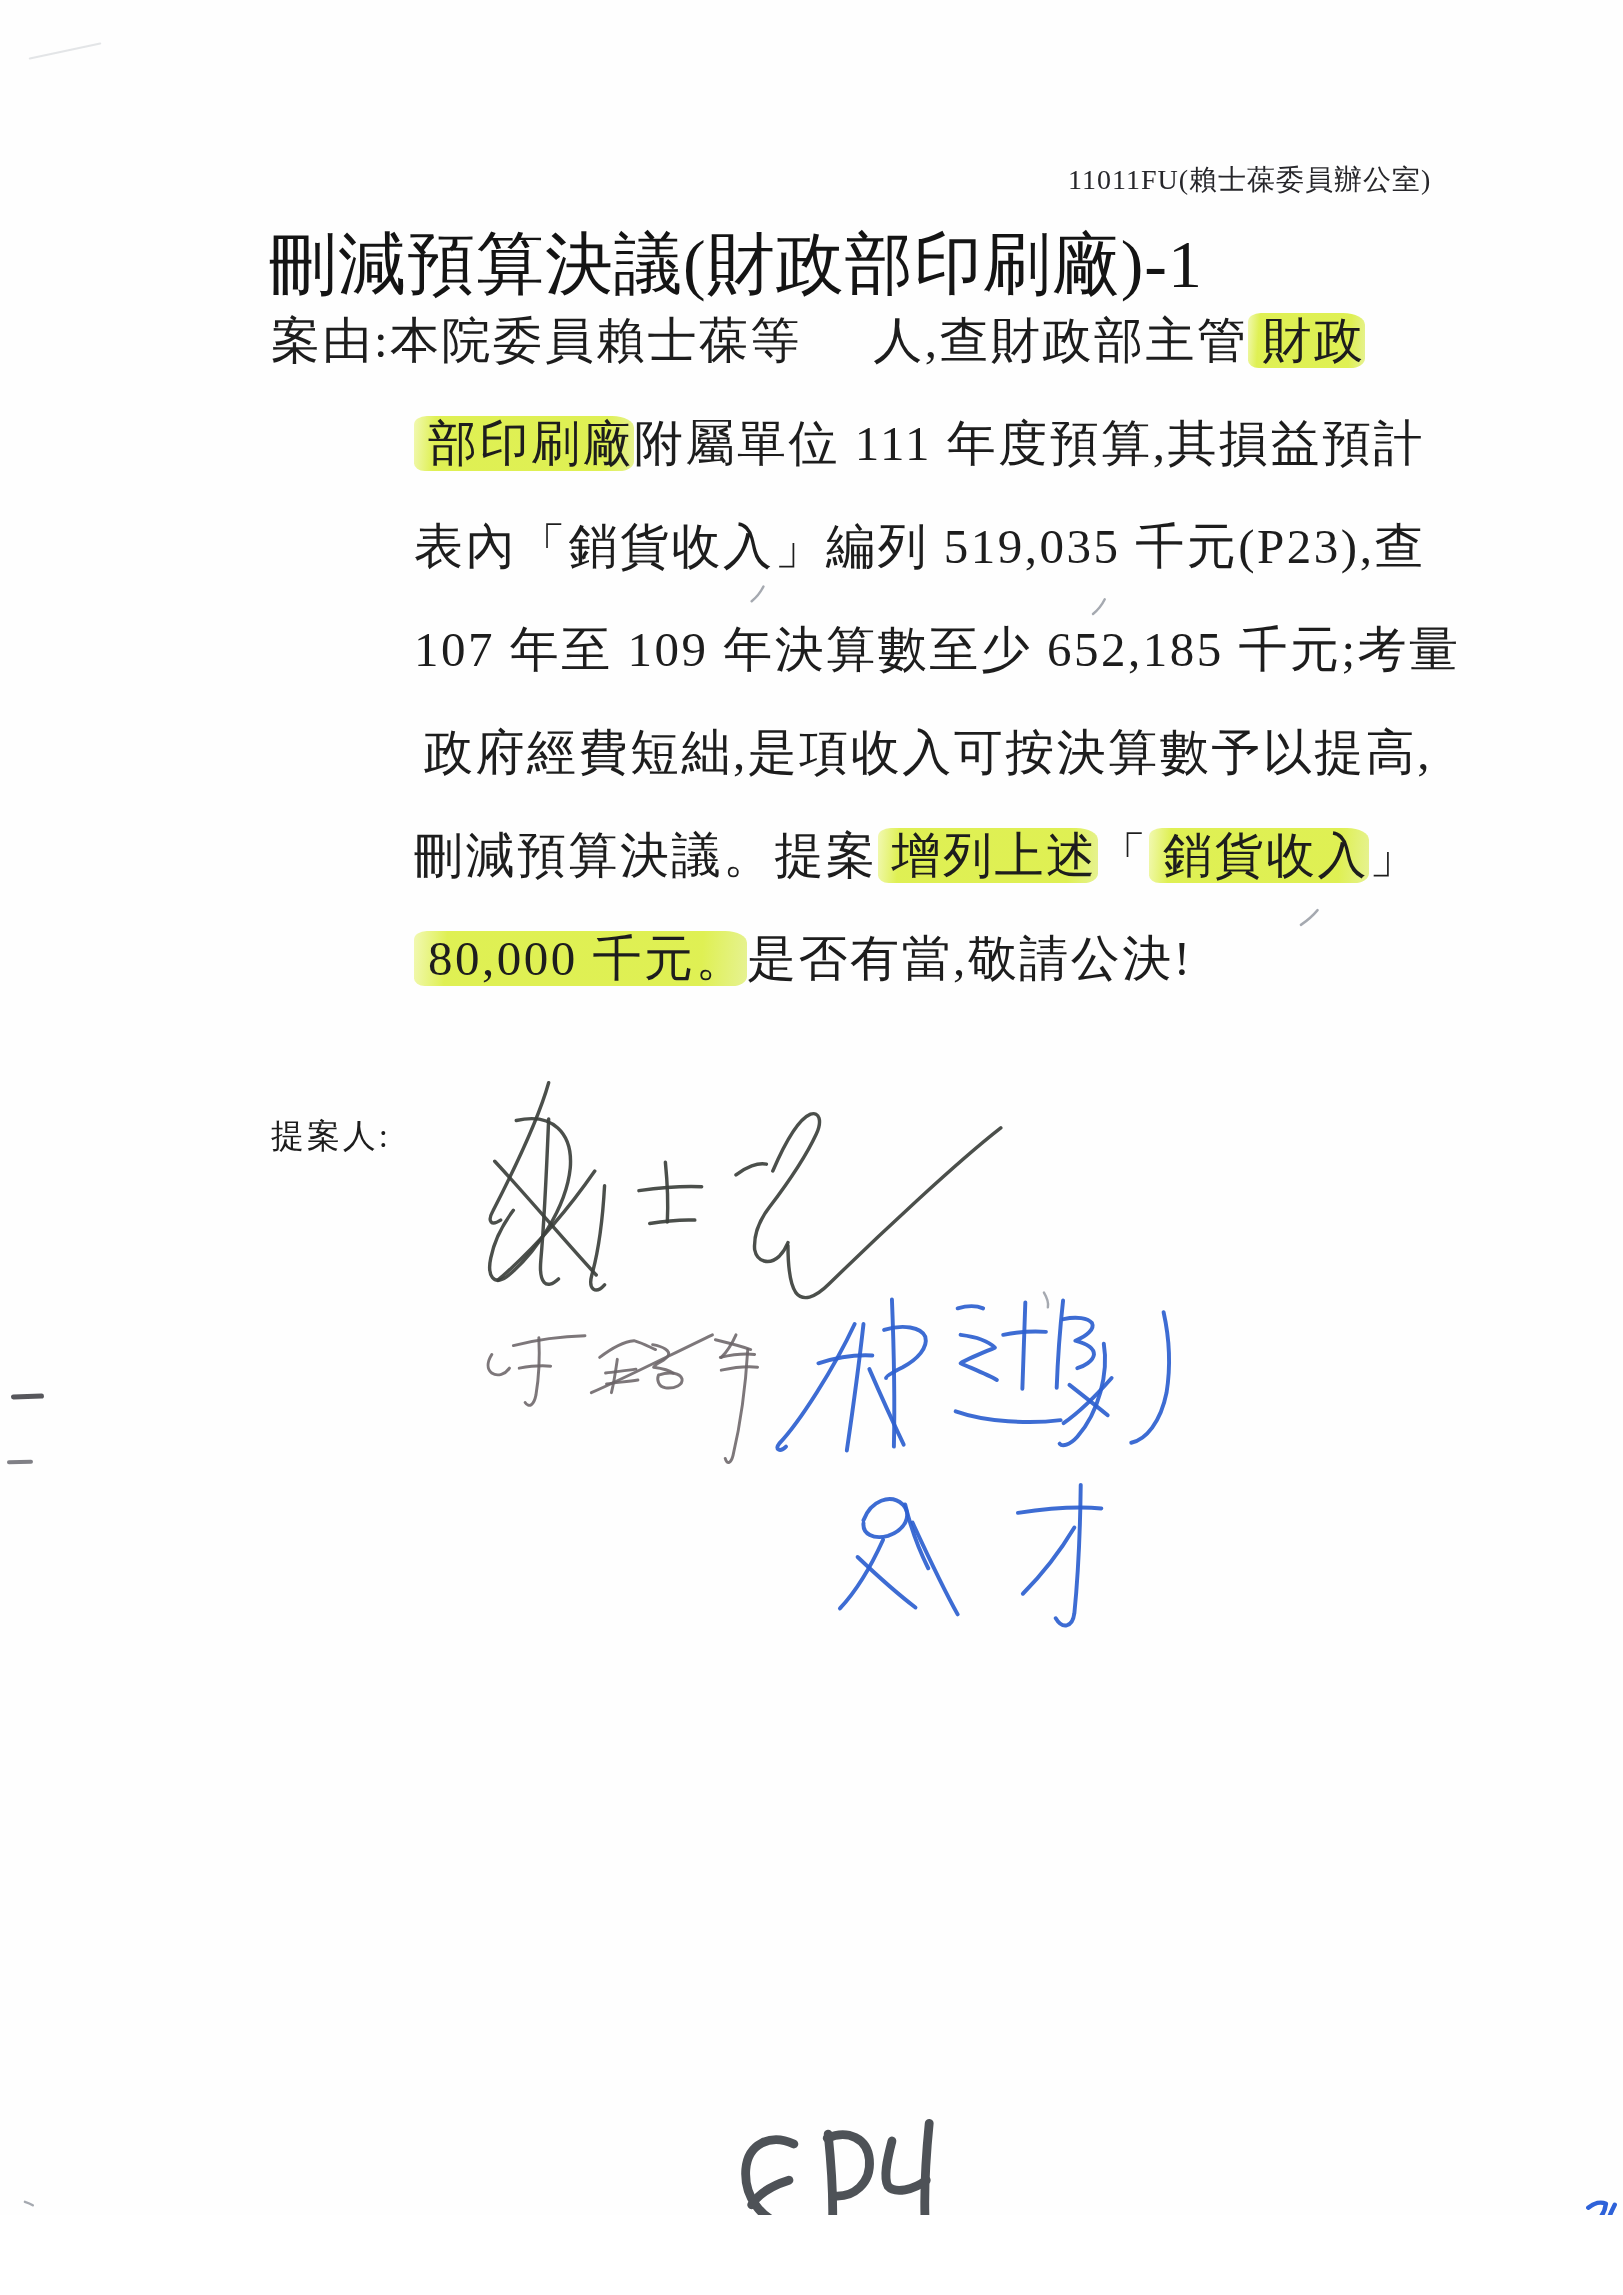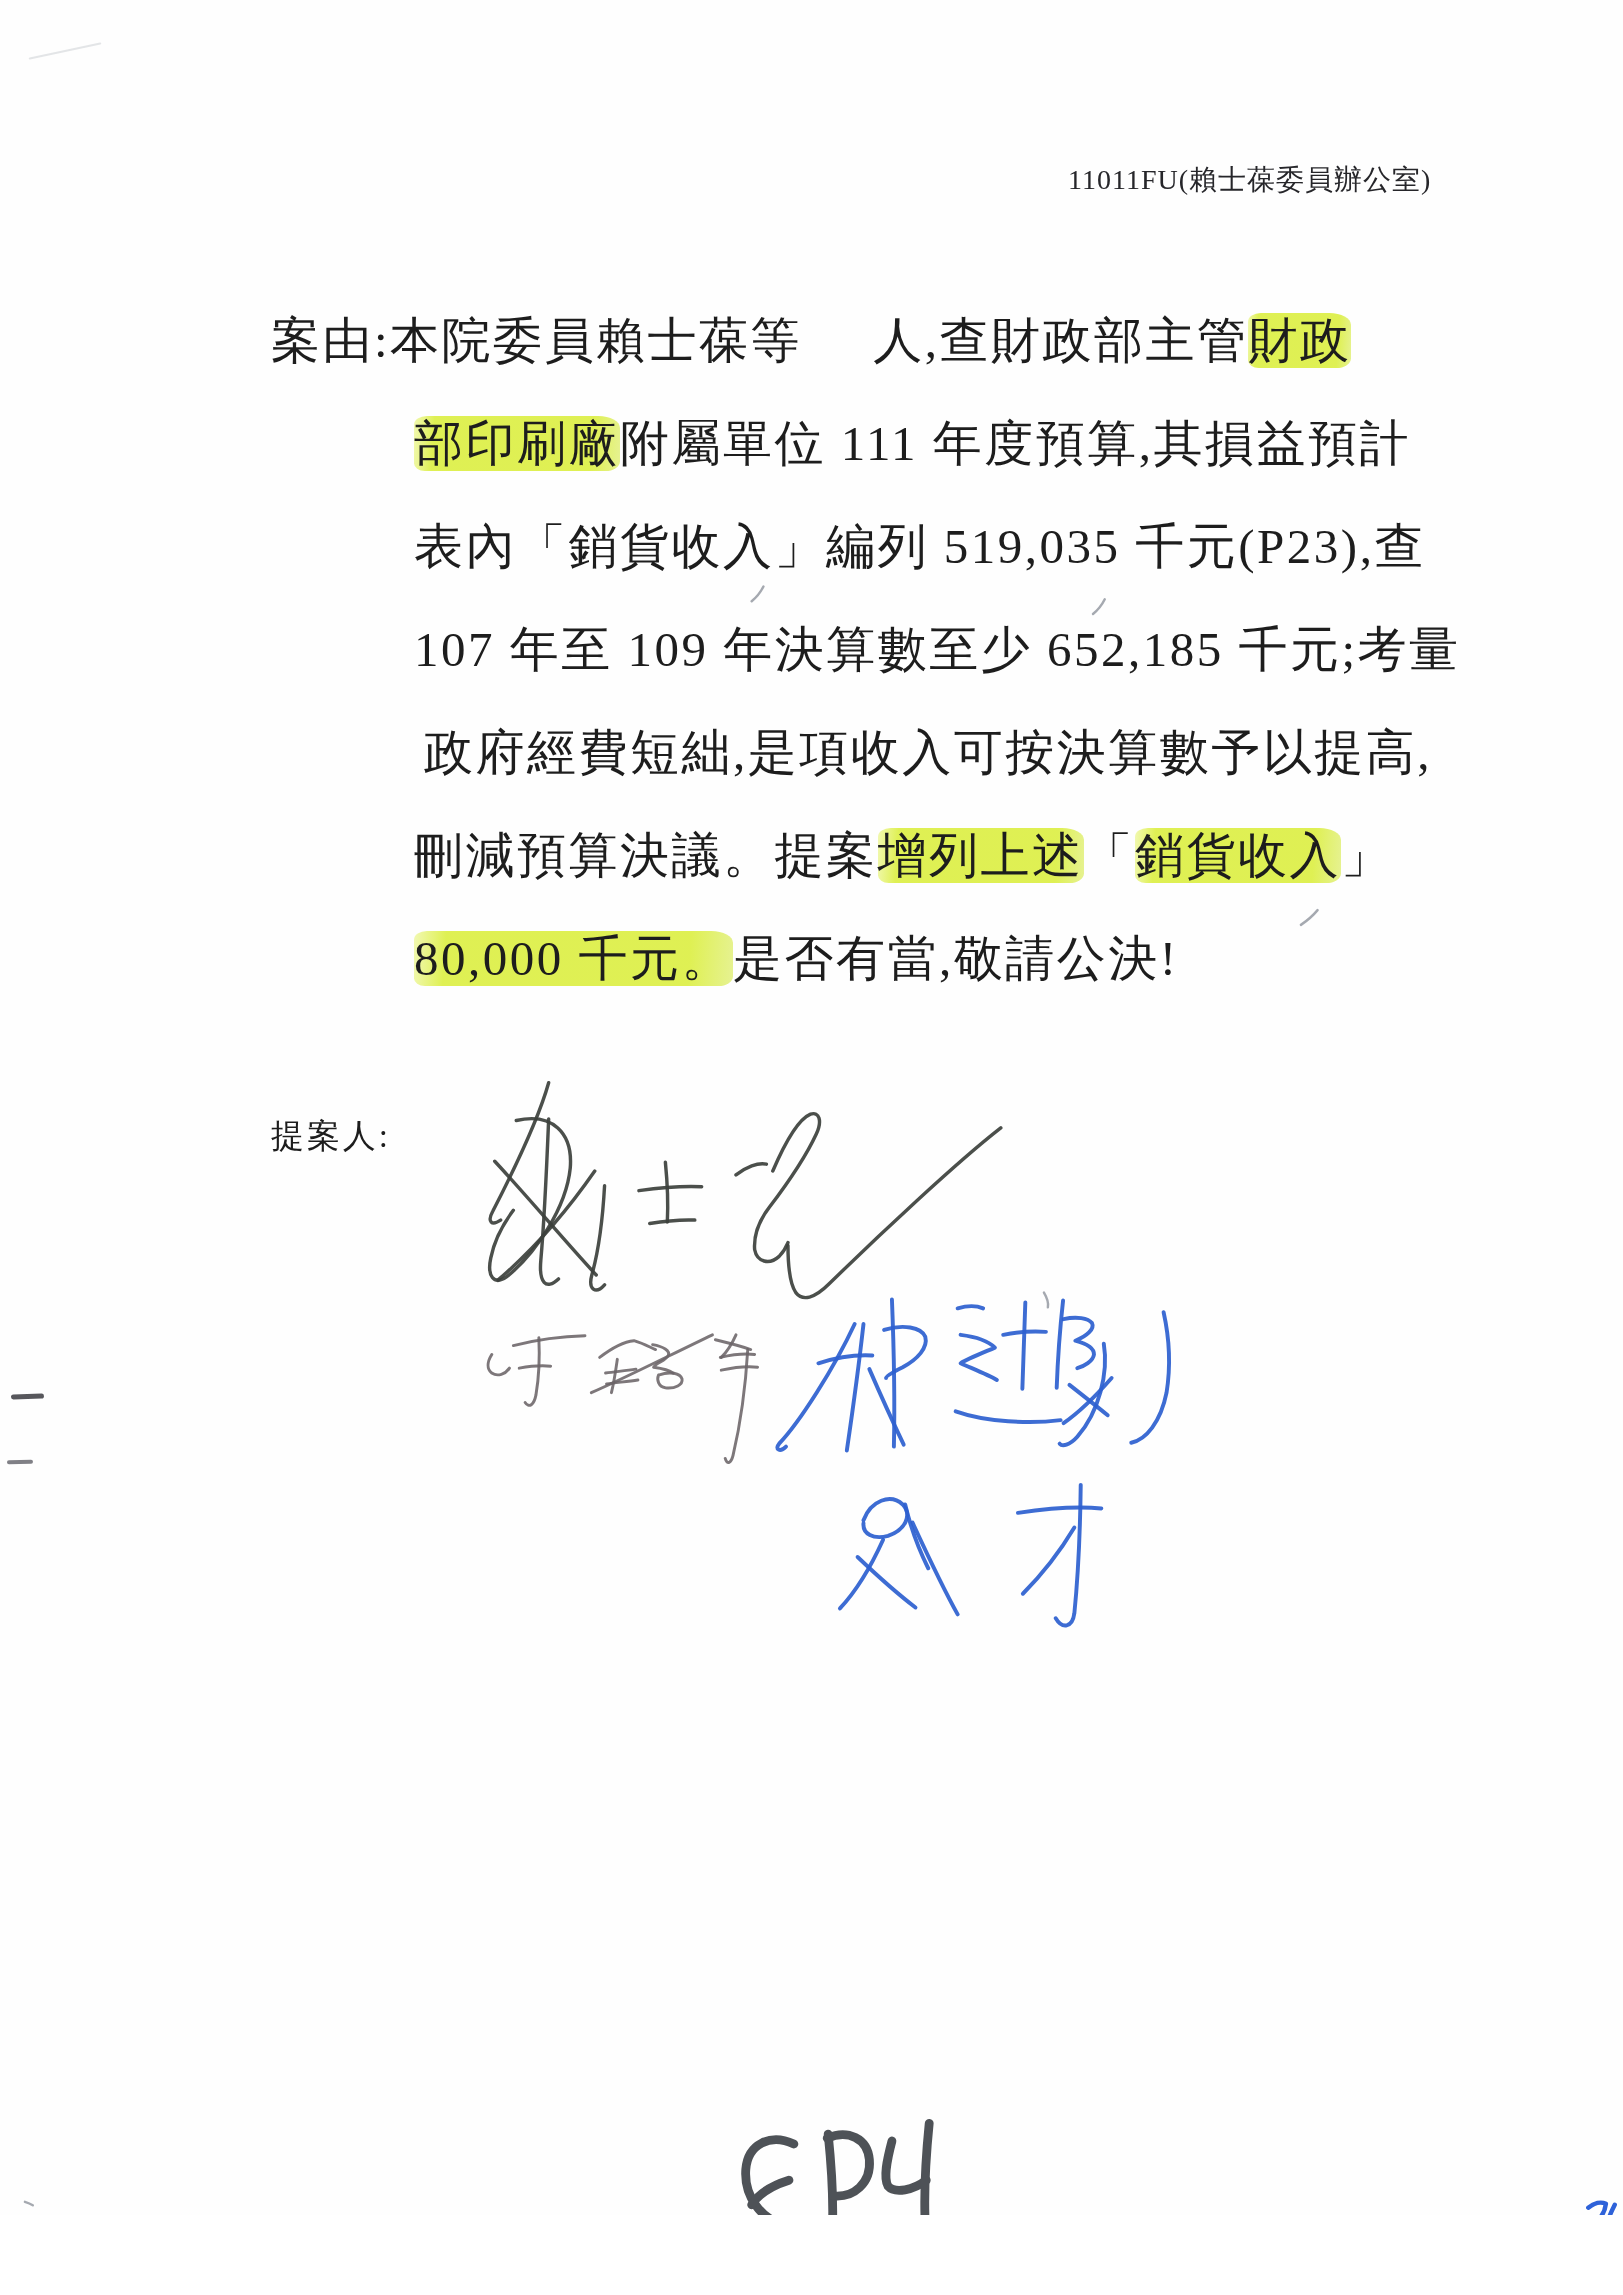--- a/index.html
+++ b/index.html
@@ -13,39 +13,40 @@
   .l2{left:414px;top:417px;}
   .l3{left:414px;top:520px;}
   .l4{left:414px;top:623px;}
   .l5{left:424px;top:726px;}
   .l6{left:414px;top:829px;}
   .l7{left:414px;top:932px;}
   .gap{display:inline-block;width:71px;}
   .hl{background:linear-gradient(94deg, rgba(226,242,86,.45), rgba(216,237,46,.82) 10%,
        rgba(216,237,46,.82) 86%, rgba(206,230,38,.5));
       border-radius:12.8px 21.6px 14.7px 10.8px / 8.8px 11.8px 9.8px 7.8px;
-      box-decoration-break:clone;}
+      box-decoration-break:clone;padding-left:14px;}
   .proposer{position:absolute;left:271px;top:1114px;font-size:33px;letter-spacing:2.9px;color:#1d1d1d;}
   .ink{position:absolute;left:0;top:0;width:1624px;height:2295px;}
   .scanband{position:absolute;left:0;top:2260px;width:1624px;height:7.4px;
        background:repeating-linear-gradient(90deg,rgba(145,160,195,.13) 0 22.6px,rgba(145,160,195,.03) 22.6px 45px);}
   .streak{position:absolute;left:28.4px;top:50px;width:74px;height:2px;
        background:rgba(170,176,184,.32);transform:rotate(-12deg);border-radius:1px;}
   .em1{position:absolute;left:10.8px;top:1394px;width:33px;height:5.4px;background:#3a3a40;
        border-radius:2.9px;transform:rotate(-2deg);opacity:.85;}
   .em2{position:absolute;left:6.9px;top:1460px;width:25.5px;height:4.4px;background:#4a4a52;
        border-radius:2.5px;transform:rotate(-1deg);opacity:.7;}
 </style>
 </head>
 <body>
 
 <div class="page">
 
   <div class="ref">11011FU(賴士葆委員辦公室)</div>
 
+  <h1 class="title">刪減預算決議(財政部印刷廠)-1</h1>
 
   <div class="line l1"><span>案由:本院委員賴士葆等</span><span class="gap"></span><span>人,查財政部主管</span><span class="hl">財政</span></div>
 
   <div class="line l2"><span class="hl">部印刷廠</span><span>附屬單位 111 年度預算,其損益預計</span></div>
 
   <div class="line l3"><span>表內「銷貨收入」編列 519,035 千元(P23),查</span></div>
 
   <div class="line l4"><span>107 年至 109 年決算數至少 652,185 千元;考量</span></div>
 
   <div class="line l5"><span>政府經費短絀,是項收入可按決算數予以提高,</span></div>

